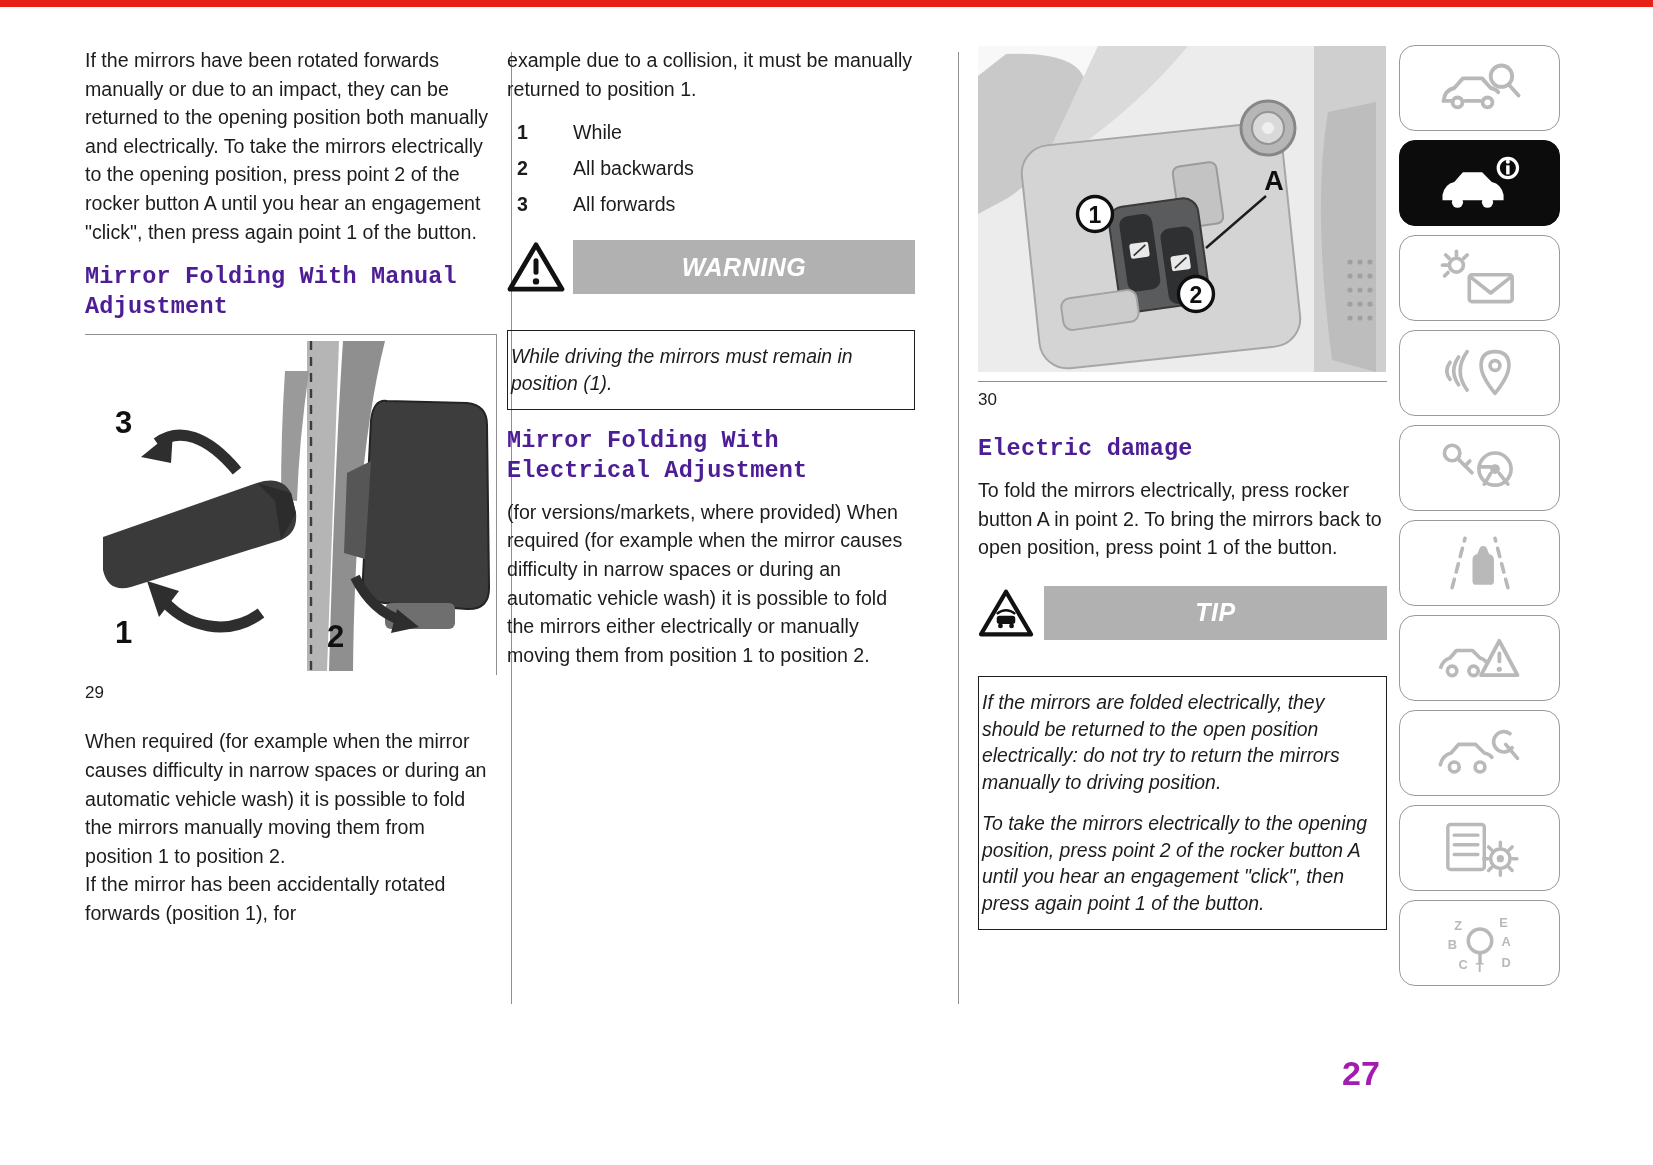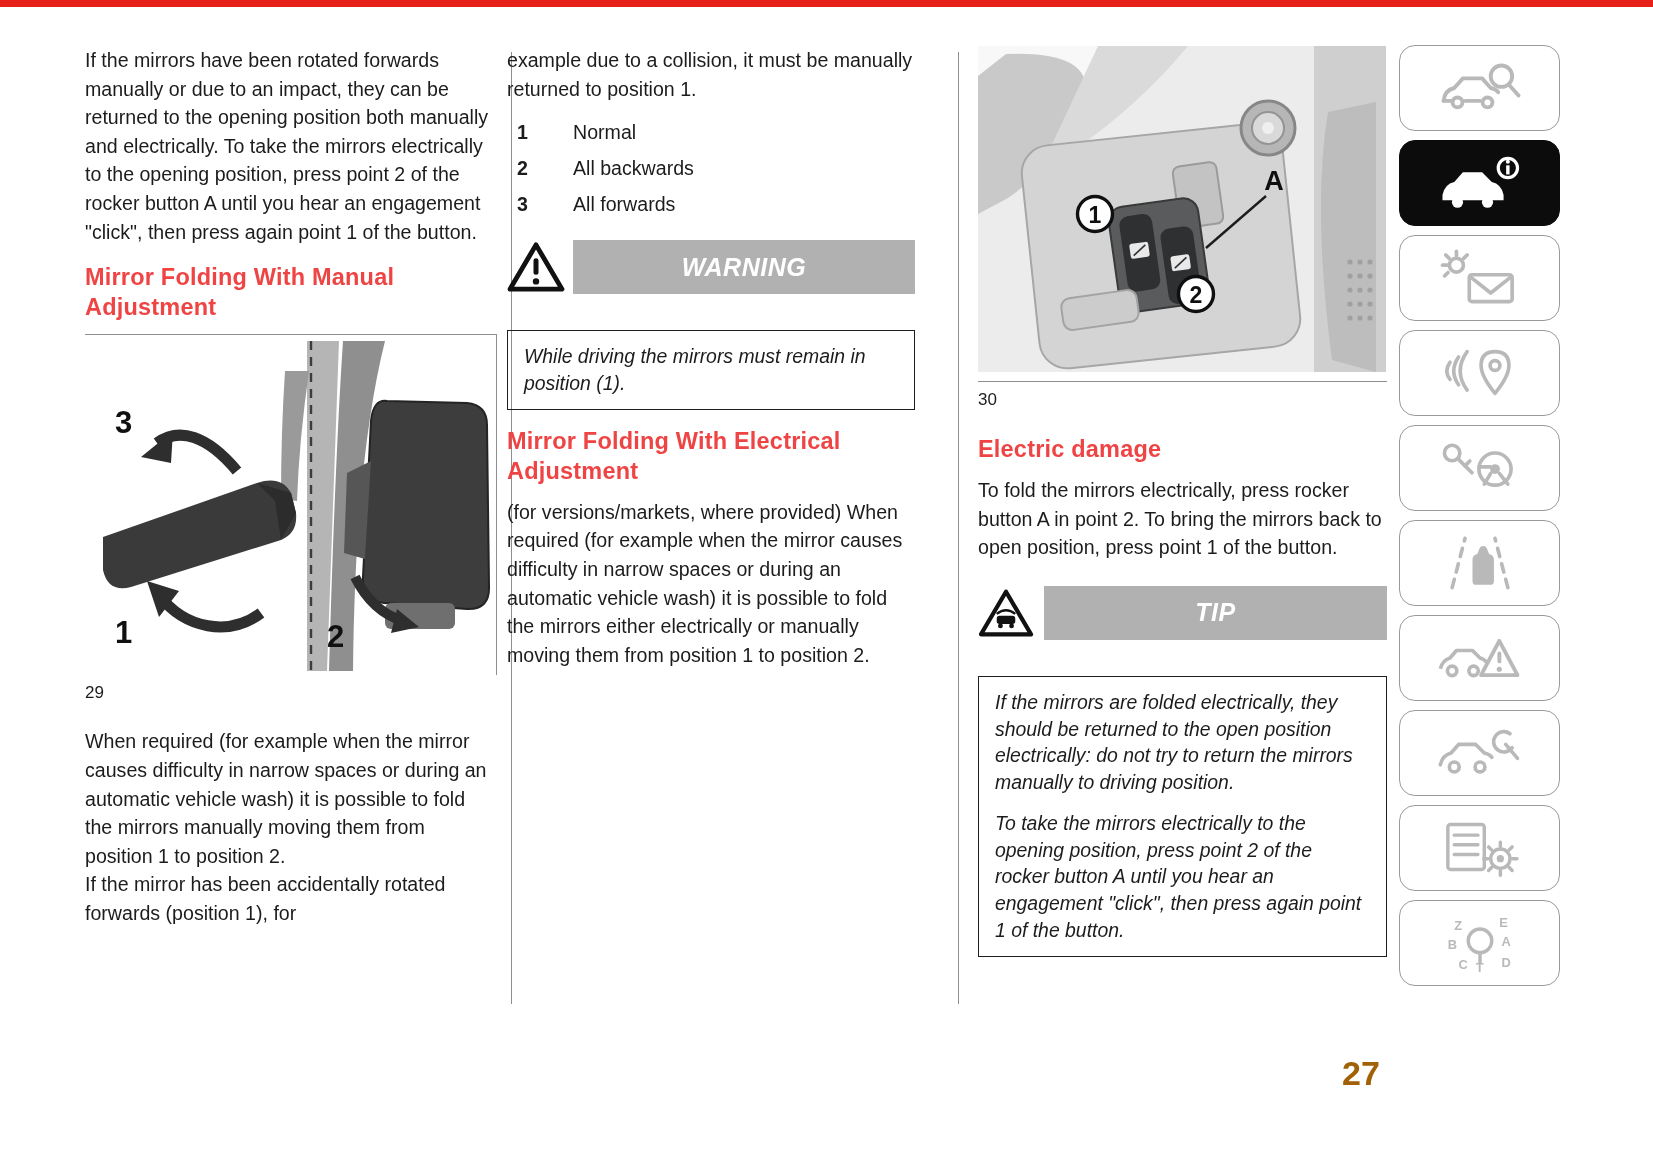--- a/index.html
+++ b/index.html
@@ -7,39 +7,39 @@
   .page{position:relative;width:1653px;height:1165px;background:#fff;overflow:hidden;
         font-family:"Liberation Sans","DejaVu Sans",sans-serif;color:#1c1c1c;}
   .topbar{position:absolute;top:0;left:0;right:0;height:7px;background:#e8201a;}
   .vdiv{position:absolute;top:52px;height:952px;width:1px;background:#8f8f8f;}
   #vdiv1{left:511px}#vdiv2{left:958px}
   .col{position:absolute;top:46px;}
   #col1{left:85px;width:412px;}
   #col2{left:507px;width:408px;}
   #col3{left:978px;width:409px;}
   p.body{font-size:19.6px;line-height:1.46;}
-  h2.heading{font-size:23.5px;line-height:1.28;font-weight:bold;color:#ef4444;margin:16px 0 12px;letter-spacing:.2px;}
+  h2.heading{font-size:23.5px;line-height:1.28;font-weight:bold;color:#4c1d95;margin:16px 0 12px;letter-spacing:.2px;font-family:Liberation Mono, monospace;}
   .fig{position:relative;}
   #fig29{margin-top:12px;border-top:1px solid #8f8f8f;border-right:1px solid #8f8f8f;padding-top:6px;}
   #fig30{border-bottom:1px solid #8f8f8f;padding-bottom:5px;}
   .caption{font-size:17px;margin:8px 0 24px;}
   .listwrap{margin-top:18px;}
   .listrow{display:flex;margin-bottom:13px;font-size:19.6px;}
   .listnum{width:66px;padding-left:10px;font-weight:bold;flex:0 0 66px;}
   .banner{display:flex;align-items:center;margin:24px 0 20px;height:54px;}
   .banner-icon{flex:0 0 66px;display:flex;align-items:center;}
   .banner-bar{flex:1;height:54px;background:#b1b1b1;display:flex;align-items:center;justify-content:center;}
   .banner-title{color:#fff;font-weight:bold;font-style:italic;font-size:25px;letter-spacing:.5px;}
-  .notebox{border:1.6px solid #1d1d1d;padding:12px 16px;font-style:italic;font-size:19.4px;line-height:1.38;margin-top:36px;}
+  .notebox{border:1.6px solid #1d1d1d;padding:12px 3px;font-style:italic;font-size:19.4px;line-height:1.38;margin-top:36px;}
   .notebox p + p{margin-top:14px;}.mt22{margin-top:22px}
   .sidebar{position:absolute;left:1399px;top:45px;width:161px;}
   .sbtn{height:86px;margin-bottom:9px;border:1.6px solid #9a9a9a;border-radius:16px;background:#fff;
         display:flex;align-items:center;justify-content:center;color:#b9b9b9;cursor:pointer;}
   .sbtn.active{background:#0c0c0c;border-color:#0c0c0c;color:#fff;}
-  .pagenum{position:absolute;left:1342px;top:1054px;font-size:34px;font-weight:bold;color:#a16207;}
+  .pagenum{position:absolute;left:1342px;top:1054px;font-size:34px;font-weight:bold;color:#a21caf;}
   svg text{font-family:"Liberation Sans","DejaVu Sans",sans-serif;}
 </style>
 </head>
 <body>
 
 <div class="page">
   <div class="topbar"></div>
   <div class="vdiv" id="vdiv1"></div>
   <div class="vdiv" id="vdiv2"></div>
 
@@ -80,21 +80,21 @@
     <p class="body">When required (for example when the mirror causes difficulty in narrow spaces or during an automatic vehicle wash) it is possible to fold the mirrors manually moving them from position 1 to position 2.</p>
     <p class="body">If the mirror has been accidentally rotated forwards (position 1), for</p>
   </div>
 
   <div class="col" id="col2">
     <p class="body">example due to a collision, it must be manually returned to position 1.</p>
 
     <div class="listwrap">
       <div class="listrow">
         <span class="listnum">1</span>
-        <span>Normal</span>
+        <span>While</span>
       </div>
       <div class="listrow">
         <span class="listnum">2</span>
         <span>All backwards</span>
       </div>
       <div class="listrow">
         <span class="listnum">3</span>
         <span>All forwards</span>
       </div>
     </div>

